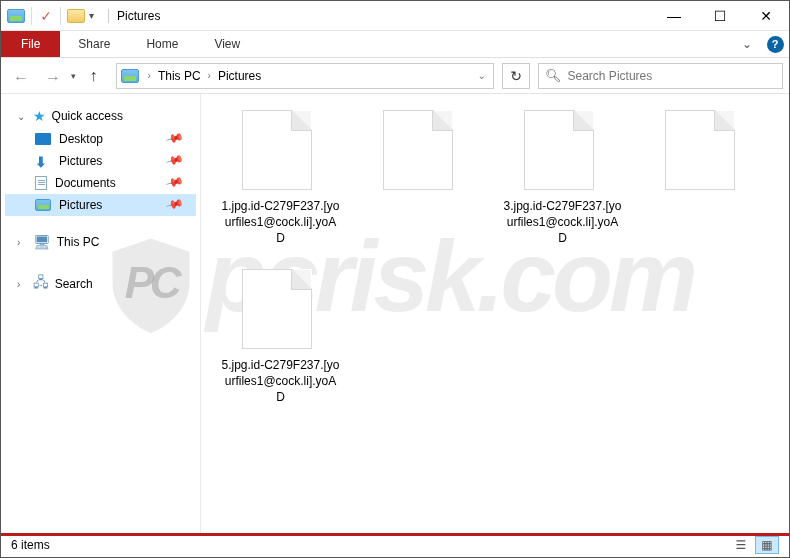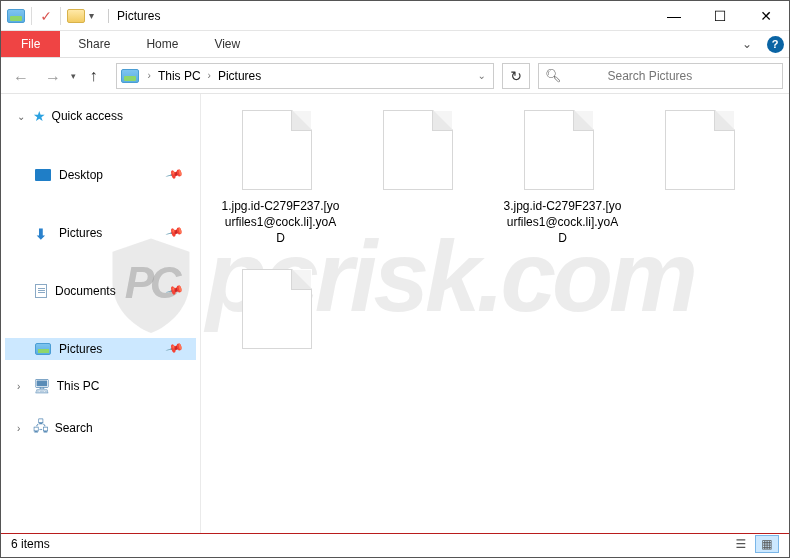--- a/index.html
+++ b/index.html
@@ -47,46 +47,46 @@
     .titlebar-title { margin-left: 4px; color:#000; font-size:12px; }
     .titlebar-title .sep { border-left: 1px solid #ccc; padding-left: 8px; margin-left: 4px; }
     .win-controls { position: absolute; right: 0; top: 0; height: 30px; display: flex; }
     .win-btn { width: 46px; height: 30px; display: flex; align-items: center; justify-content: center; font-family: Arial; }
     .win-icon { font-size: 14px; }
     
     .ribbon {
       height: 27px; background:#fff; display:flex; align-items:stretch;
       border-bottom: 1px solid #e0e0e0; position: relative; z-index:2;
     }
-    .ribbon-file { background:#ef4444; color:#fff; padding: 0 20px; display:flex; align-items:center; font-size:12px; }
+    .ribbon-file { background:#b91c1c; color:#fff; padding: 0 20px; display:flex; align-items:center; font-size:12px; }
     .ribbon-tab { padding: 0 18px; display:flex; align-items:center; color:#333; }
     .ribbon-expand { margin-left:auto; width:28px; display:flex; align-items:center; justify-content:center; color:#555; }
     .ribbon-help { width:28px; display:flex; align-items:center; justify-content:center; }
     .ribbon-help-circle { width:17px; height:17px; border-radius:50%; background:#0a64a4; color:#fff; display:flex; align-items:center; justify-content:center; font-size:11px; font-weight:bold; }
     
     .navbar { height: 36px; display:flex; align-items:center; padding: 0 6px; gap:4px; border-bottom: 1px solid #e5e5e5; position: relative; z-index:2; }
     .nav-arrow { width:28px; height:28px; display:flex; align-items:center; justify-content:center; color:#9a9a9a; font-size:16px; border-radius:2px; }
     .nav-up { color:#333; }
     .recent-dd { font-size:9px; color:#555; }
     .breadcrumb { flex:1; height:26px; border:1px solid #ccc; background:#fff; display:flex; align-items:center; padding:0 4px; margin: 0 4px; }
     .bc-icon { width:18px; height:14px; background: linear-gradient(#7ec4ef,#5aaee3); border:1px solid #4a9dd4; border-radius:2px; margin-right:6px; position:relative; }
     .bc-icon::after { content:""; position:absolute; bottom:1px; left:2px; width:12px; height:5px; background:#8fd66a; border-radius:1px; }
     .bc-part { padding: 0 4px; color:#000; }
     .bc-chev { color:#777; padding:0 3px; font-size:10px; }
     .bc-refresh { width:28px; height:26px; border:1px solid #ccc; display:flex; align-items:center; justify-content:center; font-size:14px; color:#333; }
     .search { width: 245px; height:26px; border:1px solid #ccc; display:flex; align-items:center; padding:0 6px; margin-left:4px; color:#777; gap:6px; }
-    .search-input { border:none; outline:none; flex:1; font-size:12px; color:#333; font-family:inherit;margin-left:40px; }
+    .search-input { border:none; outline:none; flex:1; font-size:12px; color:#333; font-family:inherit; }
     .search-icon { font-size:13px; color:#5a5a5a; }
     
     .body { display:flex; height: calc(558px - 30px - 27px - 36px - 24px - 2px); position:relative; z-index:1; }
     .sidebar { width: 200px; padding: 10px 4px; border-right: 1px solid #eaeaea; }
     .side-group { margin-bottom: 14px; }
     .side-header { display:flex; align-items:center; padding: 4px 12px; gap:6px; }
     .side-header .exp { font-size:10px; color:#666; width:10px; }
-    .side-item { display:flex; align-items:center; padding: 4px 10px 4px 30px; gap:8px; position:relative;margin-top:36px; }
+    .side-item { display:flex; align-items:center; padding: 4px 10px 4px 30px; gap:8px; position:relative; }
     .side-item.selected { background:#cce8ff; }
     .pin { position:absolute; right:14px; color:#7a7a7a; font-size:12px; transform: rotate(30deg); }
     .ico { width:16px; height:14px; display:inline-block; }
     .ico-star { color:#2da2e0; font-size:14px; }
     .ico-desktop { background:#1f7ec7; border-radius:1px; height:12px; width:16px; }
     .ico-downloads { color:#2a82cd; font-size:14px; font-weight:bold; }
     .ico-doc { border:1px solid #8aa9c5; background:#fff; width:12px; height:14px; position:relative; }
     .ico-doc::after { content:""; position:absolute; left:2px; top:3px; width:7px; height:1px; background:#8aa9c5; box-shadow: 0 2px #8aa9c5, 0 4px #8aa9c5; }
     .ico-pictures { width:16px; height:12px; background: linear-gradient(#7ec4ef,#5aaee3); border:1px solid #4a9dd4; border-radius:2px; position:relative; }
     .ico-pictures::after { content:""; position:absolute; bottom:1px; left:2px; width:11px; height:4px; background:#8fd66a; }
@@ -95,21 +95,21 @@
     
     .content { flex:1; padding: 10px 8px; overflow:auto; }
     .files { display:flex; flex-wrap:wrap; gap: 10px 6px; align-content:flex-start; }
     .file { width: 135px; display:flex; flex-direction:column; align-items:center; text-align:center; padding:6px 4px; }
     .file-icon { width: 70px; height: 80px; background:#fff; border:1px solid #d7d7d7; position:relative; margin-bottom:8px; }
     .file-icon::before { content:""; position:absolute; top:-1px; right:-1px; width:0; height:0; border-left: 20px solid transparent; border-top: 20px solid #fff; }
     .file-icon::after { content:""; position:absolute; top:-1px; right:-1px; width:0; height:0; border-left:20px solid #e9e9e9; border-top:20px solid transparent; }
     .file-fold { position:absolute; top:0; right:0; width:20px; height:20px; background:#f5f5f5; border-left:1px solid #d7d7d7; border-bottom:1px solid #d7d7d7; }
     .file-name { font-size:12px; color:#000; line-height:1.35; word-break:break-all; max-width: 130px; margin-left: 8px; }
     
-    .statusbar { height:20px; border-top:1px solid #b91c1c; display:flex; align-items:center; padding:0 10px; position: relative; z-index:2; background:#fff; }
+    .statusbar { height:20px; border-top:3px solid #b91c1c; display:flex; align-items:center; padding:0 10px; position: relative; z-index:2; background:#fff; }
     .view-btns { margin-left:auto; display:flex; gap:2px; }
     .view-btn { width:24px; height:18px; border:1px solid transparent; display:flex; align-items:center; justify-content:center; font-size:12px; color:#555; }
     .view-btn.active { border:1px solid #7ab6e8; background:#cce8ff; }
   </style>
 </head>
 <body>
 
 <div class="watermark">
   <svg width="110" height="110" viewBox="0 0 100 100" style="vertical-align:middle; opacity:0.9">
     <path d="M50 8 L85 20 V48 C85 70 68 87 50 94 C32 87 15 70 15 48 V20 Z" fill="rgba(180,180,180,0.3)"></path>
@@ -250,20 +250,21 @@
         </div>
         <div class="file">
           <div class="file-icon">
             <div class="file-fold"></div>
           </div>
         </div>
         <div class="file">
           <div class="file-icon">
             <div class="file-fold"></div>
           </div>
+          <div class="file-name">5.jpg.id-C279F237.[yourfiles1@cock.li].yoAD</div>
         </div>
       </div>
   </div>
 </div>
 
 <div class="statusbar">
   <span>6 items</span>
   <div class="view-btns">
     <div class="view-btn">
         <span>☰</span>

